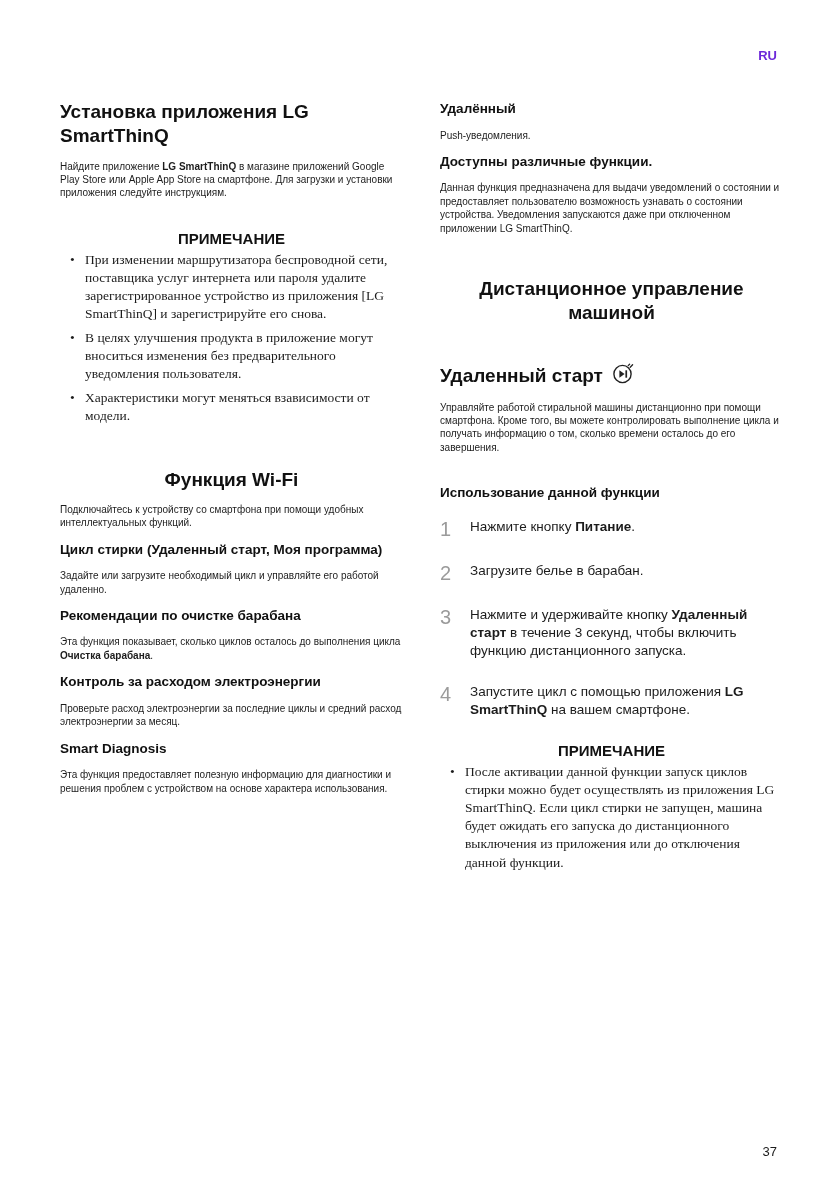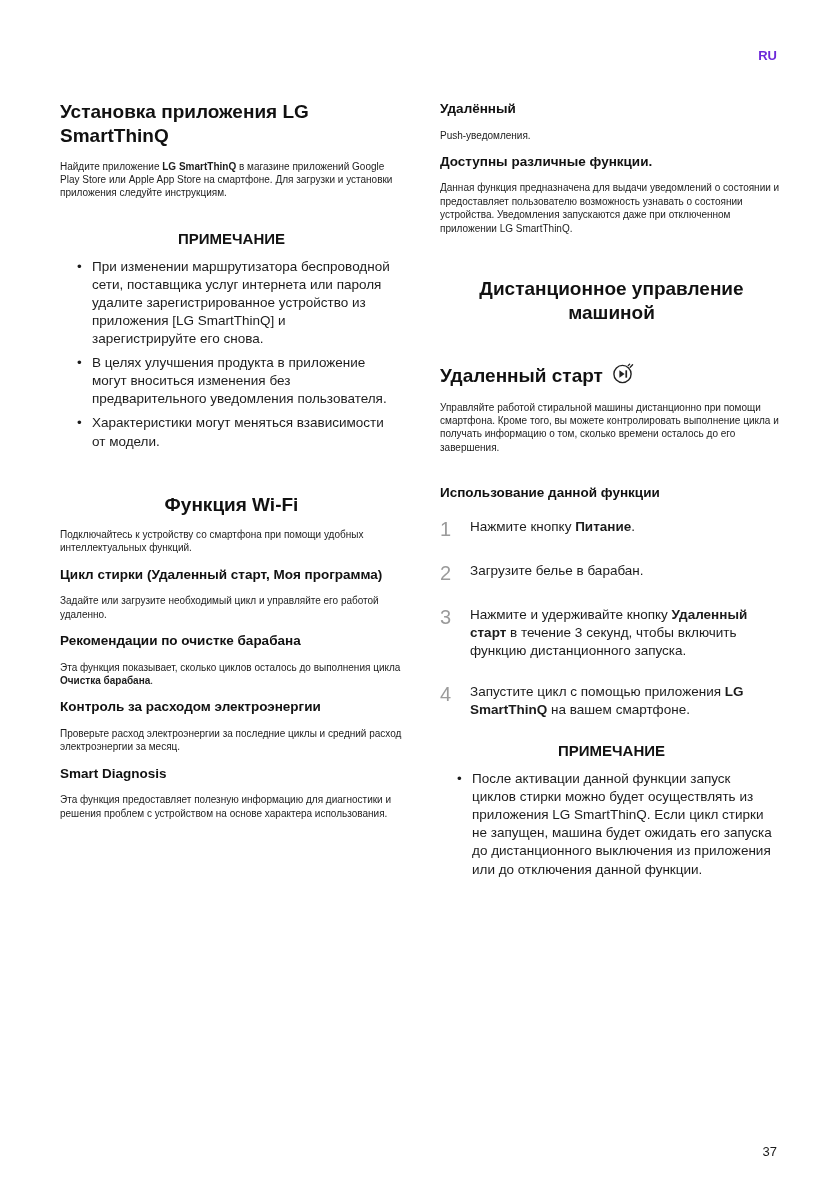--- a/index.html
+++ b/index.html
@@ -73,22 +73,23 @@
   .mt-sub   { margin-top: 11px; }
   .mt-note  { margin-top: 30px; }
   .mt-list  { margin-top: 10px; }
   .mt-big   { margin-top: 42px; text-align: center; }
   .mt-head2 { margin-top: 38px; }
   .mt-usage { margin-top: 30px; }
   .mt-steps { margin-top: 16px; }
 
   ul.bullets {
     list-style: none;
-    margin: 11px;
+    margin: 4px;
     padding: 0;
+    font-family: Liberation Serif, serif;
   }
   ul.bullets li {
     position: relative;
     padding-left: 21px;
     font-size: 13.5px;
     line-height: 1.34;
     margin-bottom: 6px;
   }
   ul.bullets li::before {
     content: "\2022";

